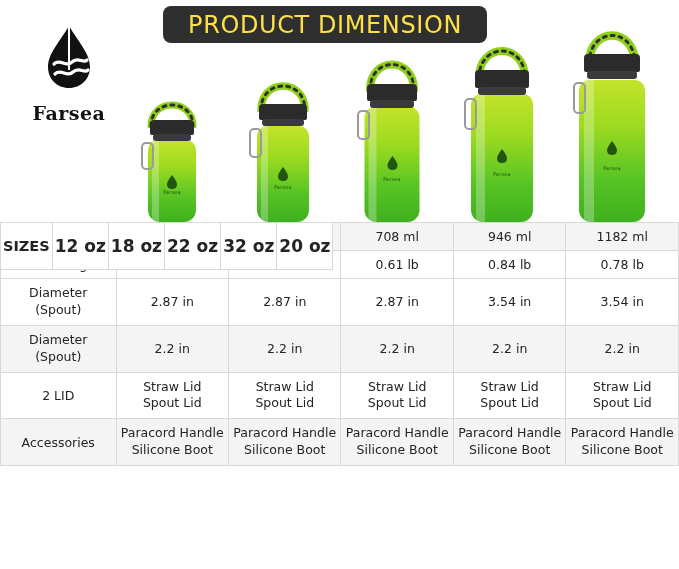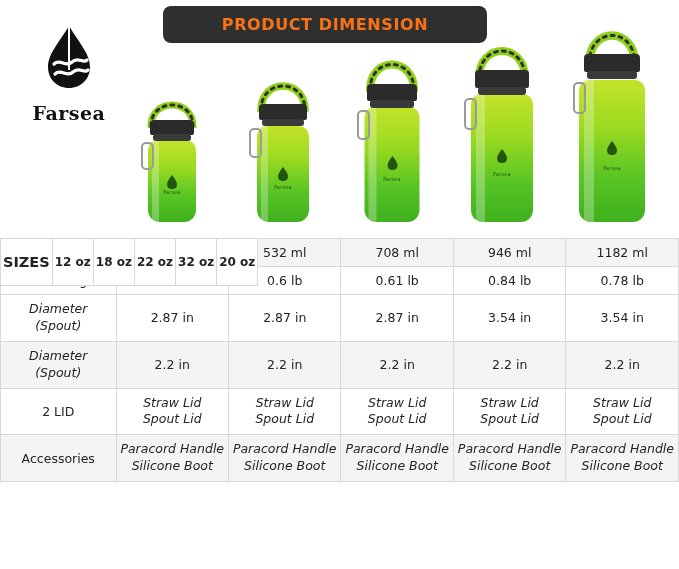--- a/index.html
+++ b/index.html
@@ -35,23 +35,23 @@
     top: 6px;
     width: 324px;
     height: 37px;
     background: #2f2f2f;
     border-radius: 8px;
     display: flex;
     align-items: center;
     justify-content: center;
   }
   .title-badge span {
-    color: #f97316;
-    font-size: 16px;
-    font-weight: bold;
+    color: #fde047;
+    font-size: 24px;
+    font-weight: normal;
     letter-spacing: 0.6px;
     font-family: "DejaVu Sans", "Liberation Sans", sans-serif;
   }
 
   
   .brand {
     position: absolute;
     left: 14px;
     top: 24px;
     width: 110px;
@@ -141,59 +141,58 @@
     width: 9px;
     border: 2px solid #9a9a9a;
     border-radius: 5px;
     background: transparent;
   }
 
   
   .table-wrap {
     position: absolute;
     left: 0;
-    top: 238px;
+    top: 222px;
     width: 679px;
   }
   table.spec {
     border-collapse: collapse;
     width: 679px;
     table-layout: fixed;
   }
   table.spec td {
     border: 1px solid #d8d8d8;
     text-align: center;
     vertical-align: middle;
     font-size: 12.5px;
     color: #242424;
     padding: 6px 2px;
     font-family: "DejaVu Sans", "Liberation Sans", sans-serif;
   }
   table.spec tr.header td {
-    font-size: 12px;
+    font-size: 17px;
     font-weight: bold;
     background: #ffffff;
     height: 34px;
   }
   table.spec tr.header td.label {
     font-size: 14.5px;
     font-weight: bold;
   }
   table.spec tr.shaded td {
     background: #f4f4f4;
   }
   table.spec tr.plain td {
     background: #ffffff;
   }
   td.label {
     font-size: 12.5px;
   }
   td.two-line {
     line-height: 1.35;
-    font-style: italic;
   }
   .col-label { width: 115px; }
   .col-size { width: 112px; }
   .cellline { display: block; }
 </style>
 </head>
 <body>
 
 <div class="page">
 

